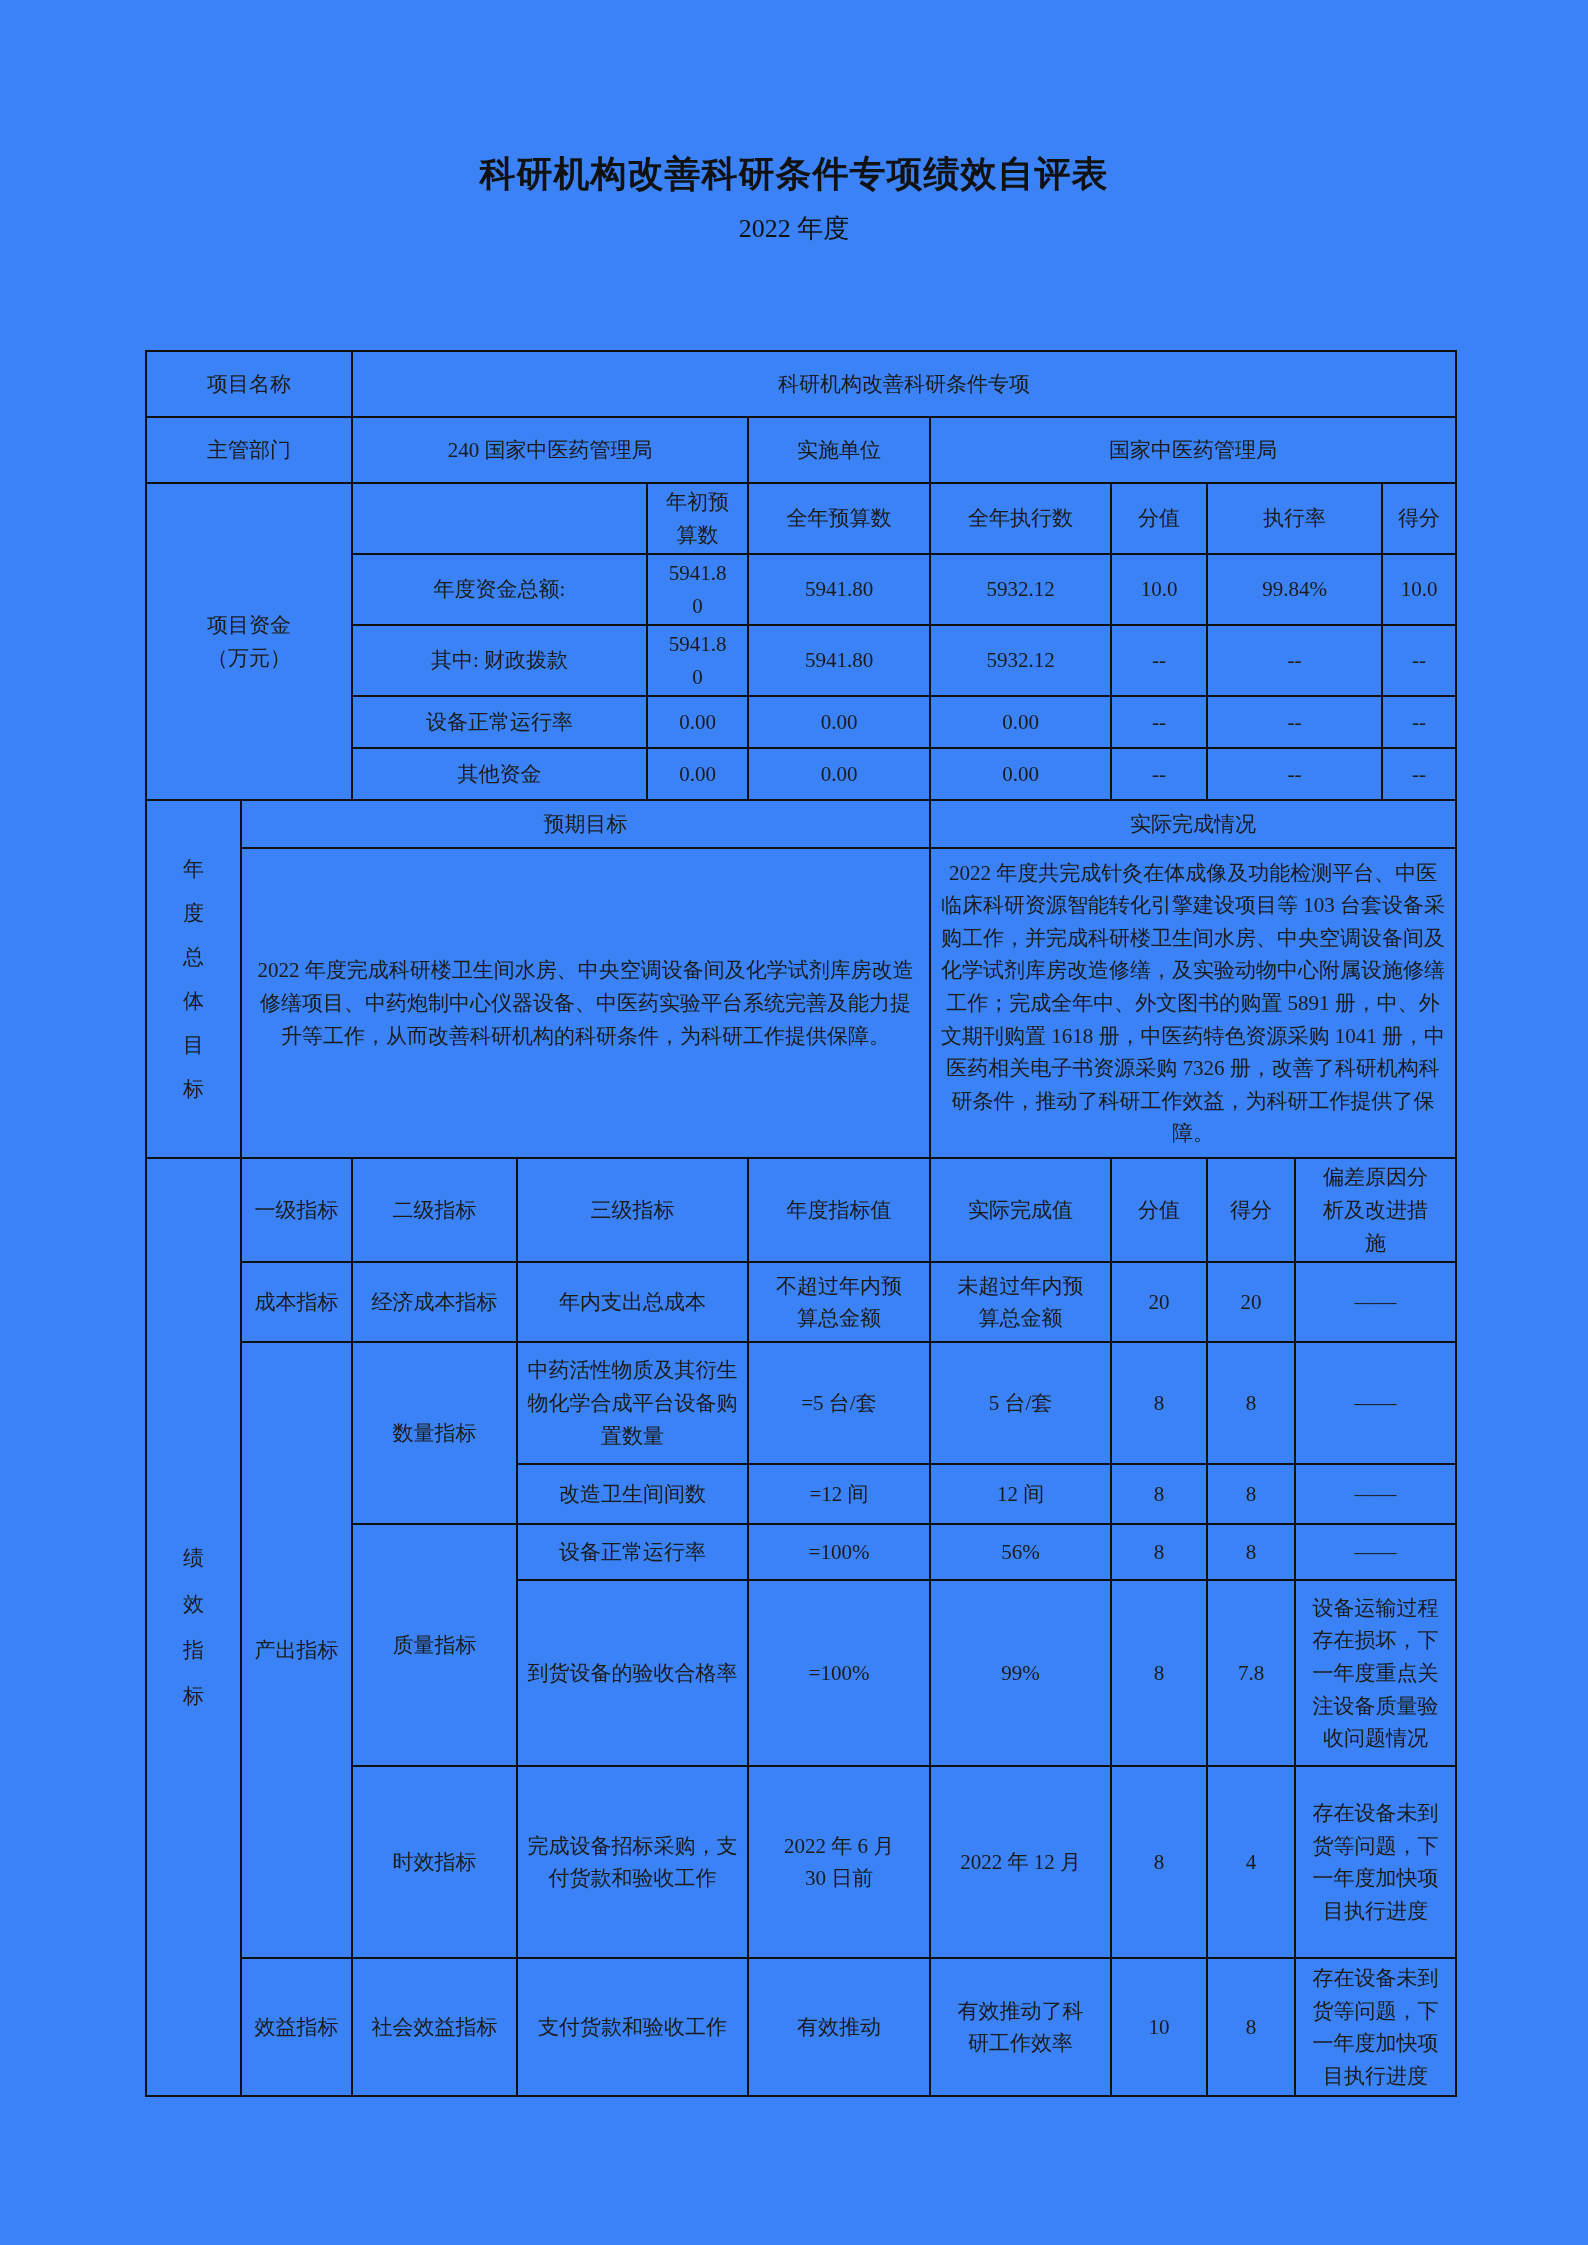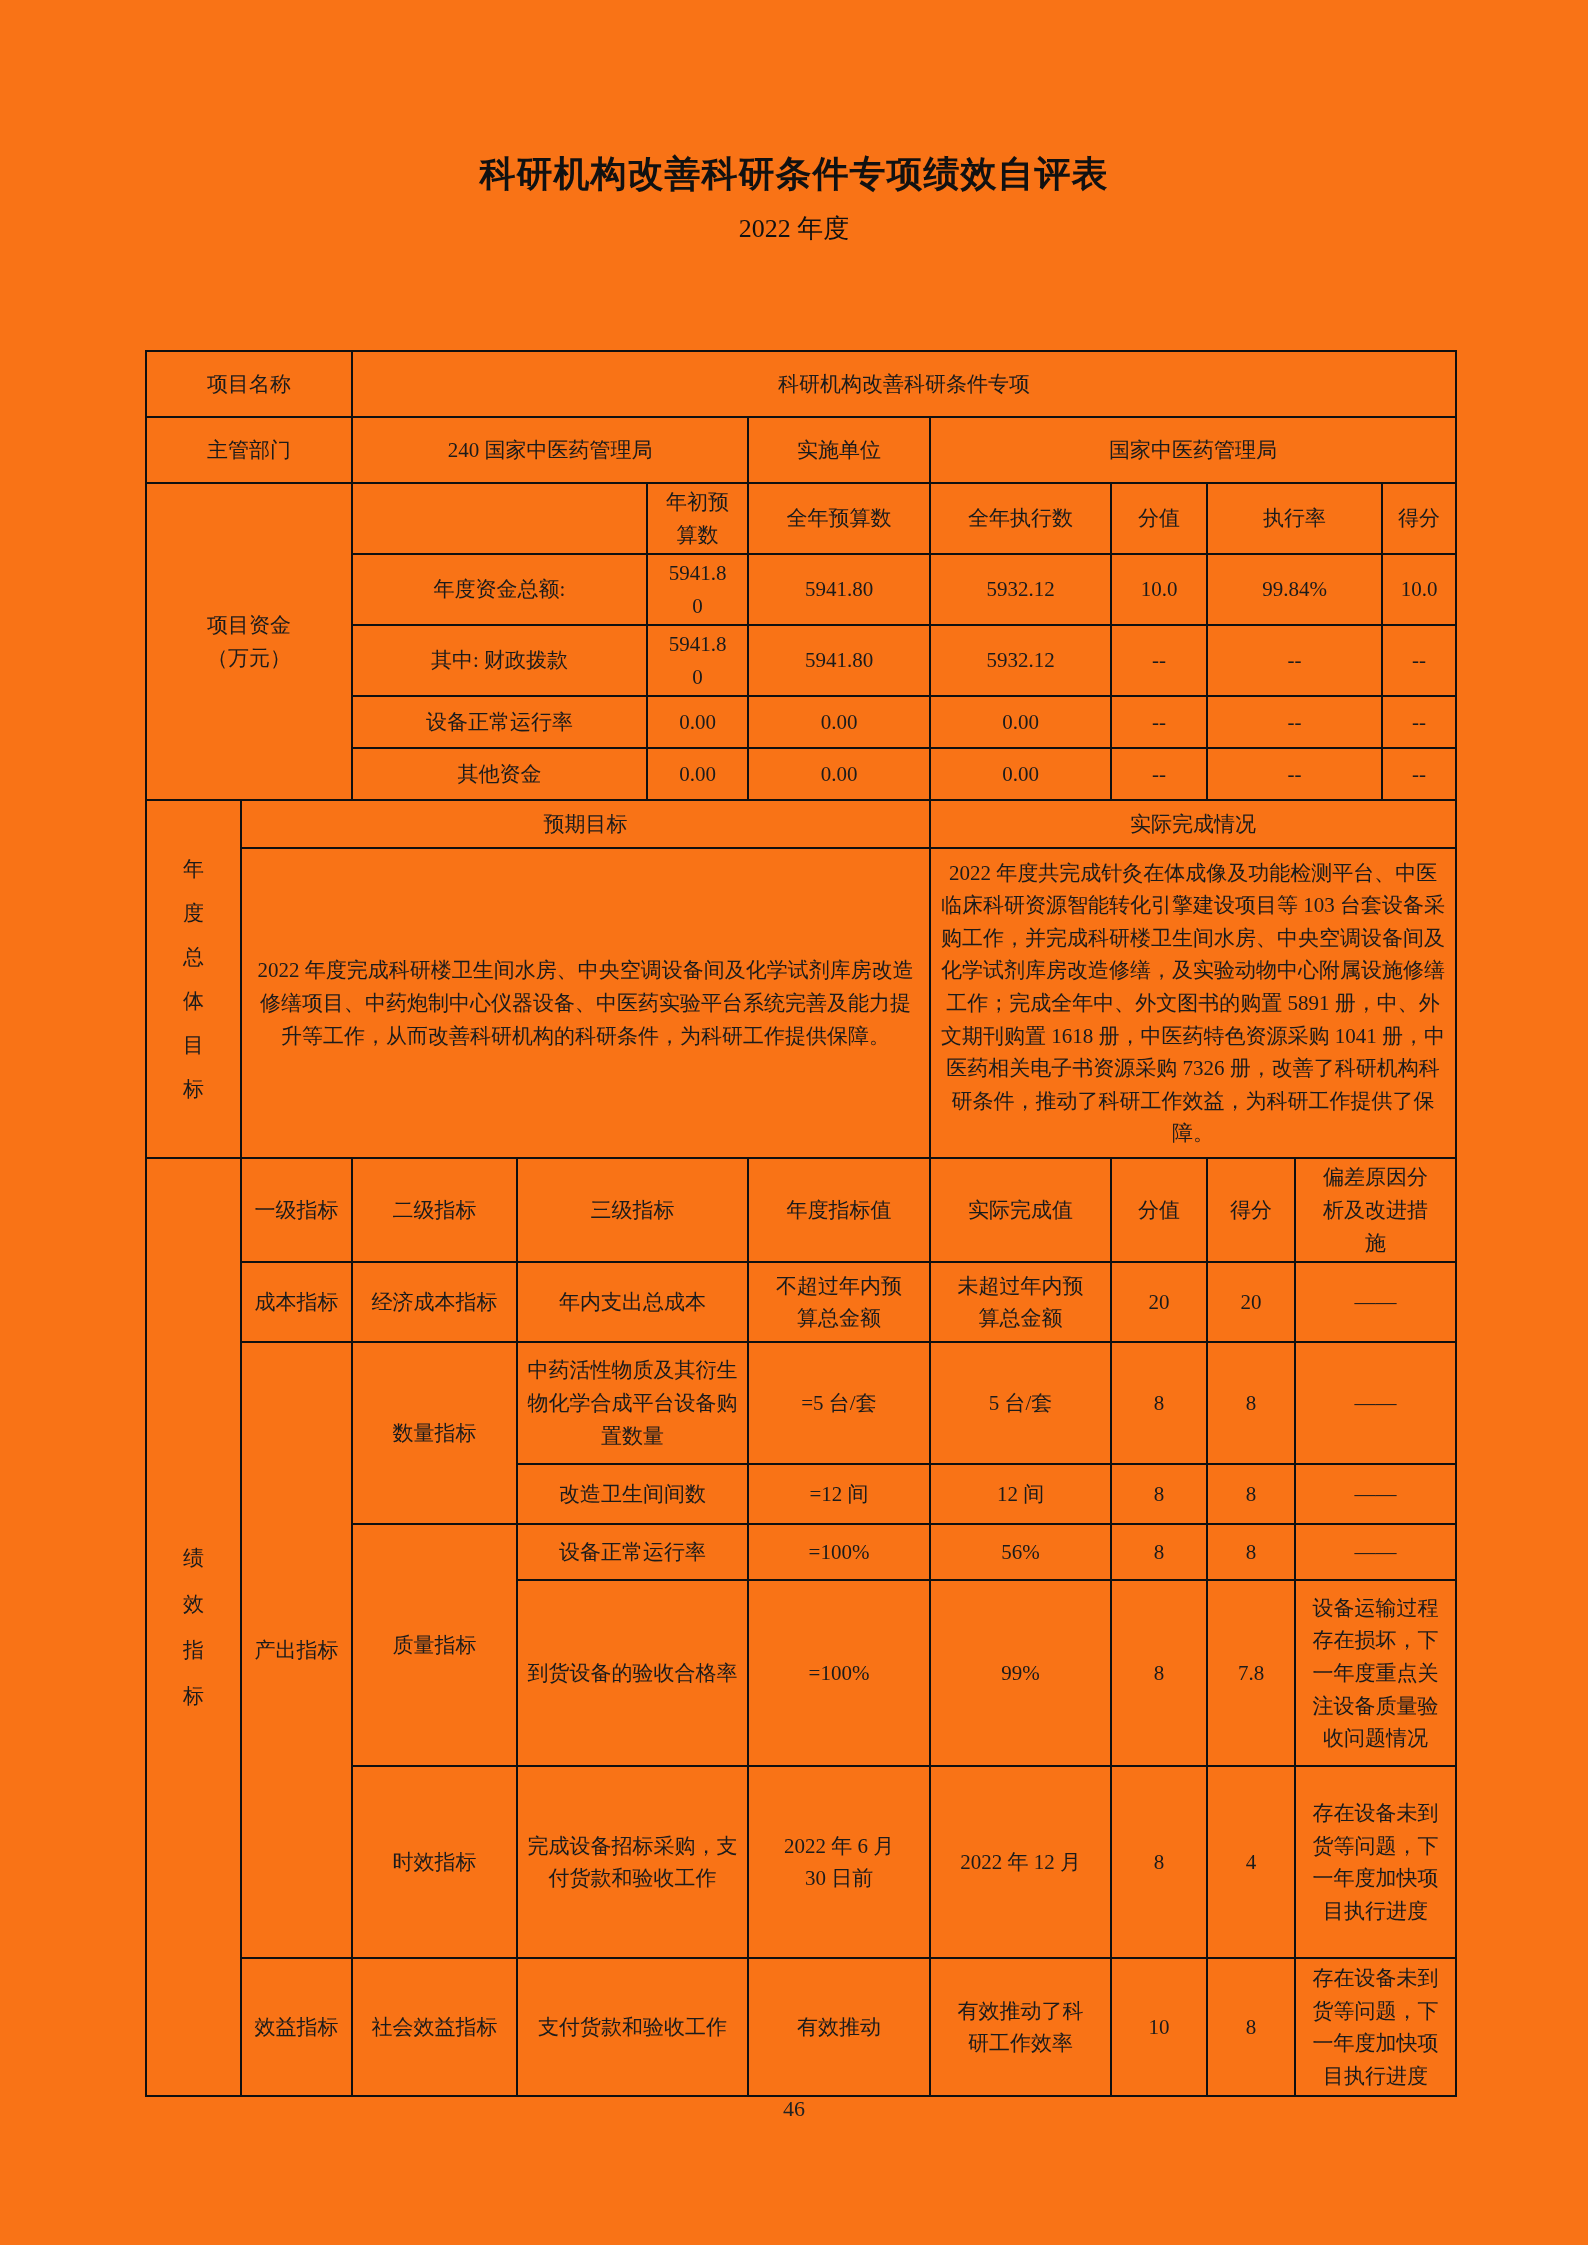--- a/index.html
+++ b/index.html
@@ -1,17 +1,17 @@
 <!DOCTYPE html>
 <html><head>
 <meta charset="utf-8">
 <style>
   html,body{margin:0;padding:0;background:#e8e8e8;}
   .page{
-    width:1588px;height:2245px;background:#f97316;position:relative;
+    width:1588px;height:2245px;background:#3b82f6;position:relative;
     font-family:"Liberation Serif","DejaVu Serif",serif;color:#1b1b1b;
     overflow:hidden;
   }
   .doc-title{
     padding-top:150px;text-align:center;font-family:"Liberation Sans","DejaVu Sans",sans-serif;
     font-size:36px;font-weight:bold;letter-spacing:1px;color:#111;
   }
   .doc-subtitle{margin-top:12px;text-align:center;font-size:26px;color:#111;}
   table.t{
     border-collapse:collapse;table-layout:fixed;width:1310px;
@@ -229,14 +229,13 @@
       <td colspan="2" class="l3">支付货款和验收工作</td>
       <td>有效推动</td>
       <td><span class="mw126">有效推动了科研工作效率</span></td>
       <td>10</td>
       <td>8</td>
       <td colspan="2" class="dev dev-tight">存在设备未到货等问题，下一年度加快项目执行进度</td>
     </tr>
   </tbody>
     </table>
 
-  <div class="page-num">46</div>
 </div>
 
 </body></html>

